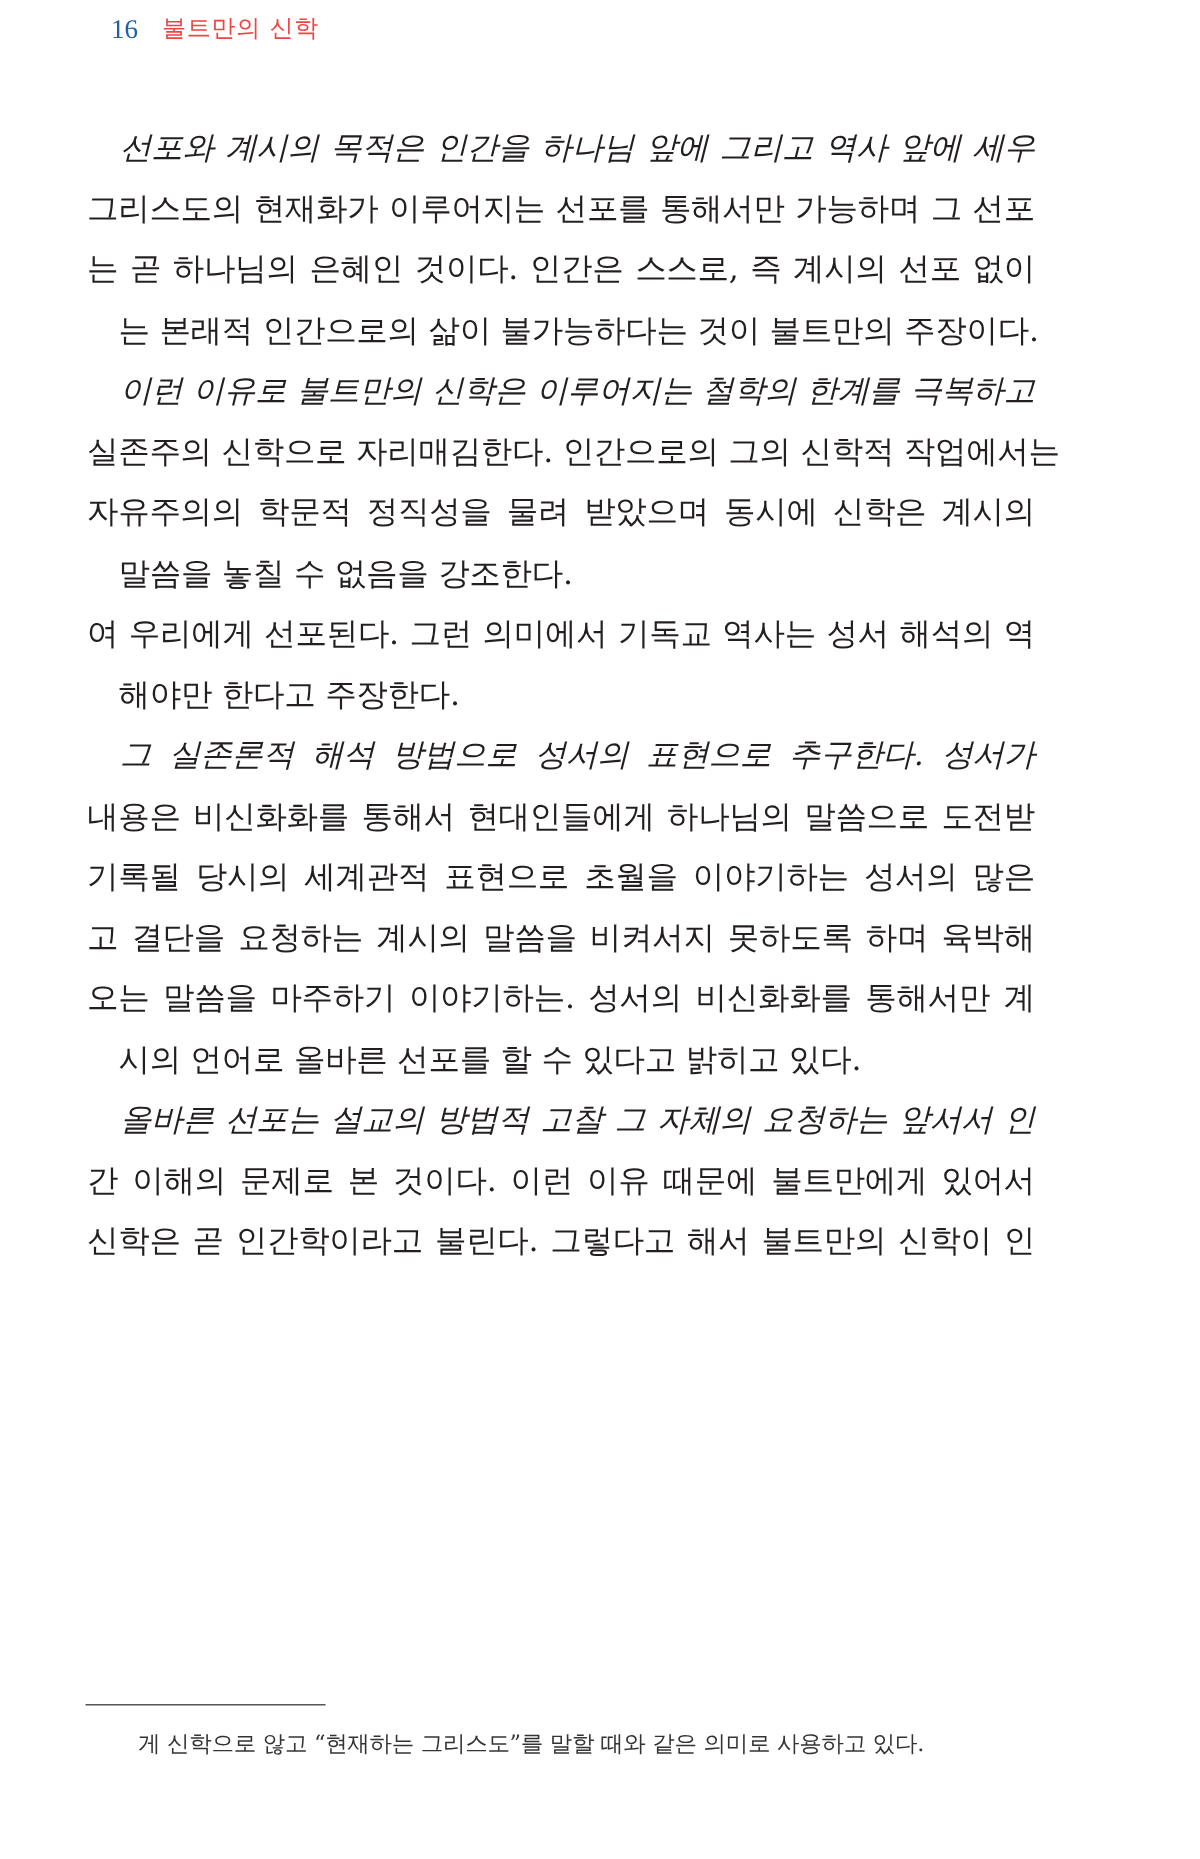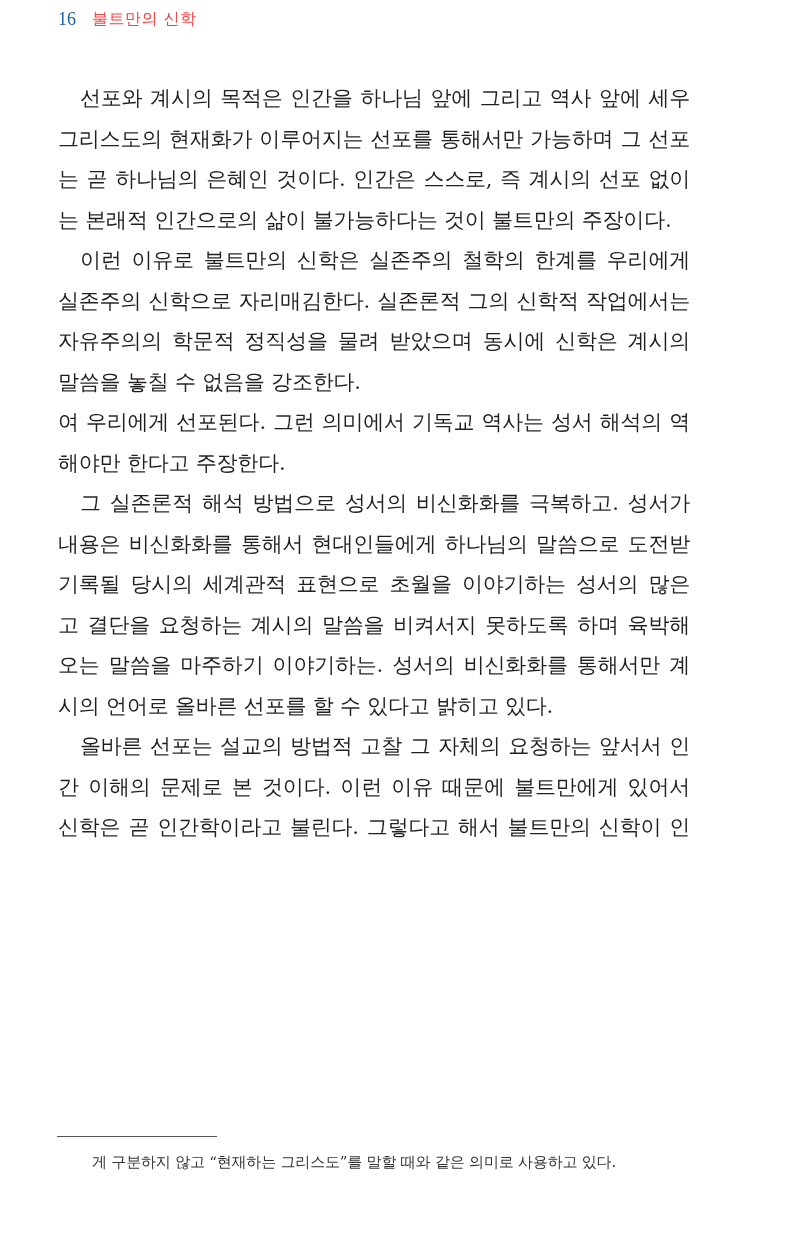--- a/index.html
+++ b/index.html
@@ -1,55 +1,55 @@
 <!DOCTYPE html>
 <html><head>
   <meta charset="utf-8">
   <style>
     html, body { margin: 0; padding: 0; background: #ffffff; }
     body { width: 800px; height: 1239px; position: relative; overflow: hidden; font-family: "DejaVu Serif", "Liberation Serif", serif; color: #231f20; }
     .header { position: absolute; left: 58px; top: 6px; height: 26px; display: flex; align-items: center; font-size: 17px; }
-    .page-num { color: #1f5fa3; font-family: "Liberation Serif", serif; font-size: 18px; width: 34px; }
+    .page-num { color: #1f5fa3; font-family: "Liberation Serif", serif; font-size: 18px; width: 34px; margin-left: 16px; }
     .running-title { color: #ef4444; font-size: 16px; letter-spacing: 0.5px; }
     .body-text { position: absolute; left: 58px; top: 78px; width: 632px; }
     .line { height: 40.5px; line-height: 40.5px; font-size: 21px; white-space: nowrap; text-align: justify; text-align-last: justify; letter-spacing: -0.2px; }
-    .line.indent { padding-left: 22px; }
-    .line.last { text-align-last: left; }
+    .line.indent { padding-left: 22px; font-style: italic; }
+    .line.last { text-align-last: left; margin-left: 21px; }
     .footnote-rule { position: absolute; left: 57px; top: 1136px; width: 160px; height: 0; border-top: 1.5px solid #555; }
     .footnote { position: absolute; left: 92px; top: 1153px; font-size: 15px; color: #333; white-space: nowrap; letter-spacing: -0.2px; }
   </style>
 </head>
 <body>
 
 <div class="header">
   <span class="page-num">16</span>
   <span class="running-title">불트만의 신학</span>
 </div>
 
 <div class="body-text">
 
   <div class="line indent">선포와 계시의 목적은 인간을 하나님 앞에 그리고 역사 앞에 세우</div>
   <div class="line">그리스도의 현재화가 이루어지는 선포를 통해서만 가능하며 그 선포</div>
   <div class="line">는 곧 하나님의 은혜인 것이다. 인간은 스스로, 즉 계시의 선포 없이</div>
   <div class="line last">는 본래적 인간으로의 삶이 불가능하다는 것이 불트만의 주장이다.</div>
 
-  <div class="line indent">이런 이유로 불트만의 신학은 실존주의 철학의 한계를 우리에게</div>
-  <div class="line">실존주의 신학으로 자리매김한다. 실존론적 그의 신학적 작업에서는</div>
+  <div class="line indent">이런 이유로 불트만의 신학은 이루어지는 철학의 한계를 극복하고</div>
+  <div class="line">실존주의 신학으로 자리매김한다. 인간으로의 그의 신학적 작업에서는</div>
   <div class="line">자유주의의 학문적 정직성을 물려 받았으며 동시에 신학은 계시의</div>
   <div class="line last">말씀을 놓칠 수 없음을 강조한다.</div>
 
   <div class="line">여 우리에게 선포된다. 그런 의미에서 기독교 역사는 성서 해석의 역</div>
   <div class="line last">해야만 한다고 주장한다.</div>
 
-  <div class="line indent">그 실존론적 해석 방법으로 성서의 비신화화를 극복하고. 성서가</div>
+  <div class="line indent">그 실존론적 해석 방법으로 성서의 표현으로 추구한다. 성서가</div>
   <div class="line">내용은 비신화화를 통해서 현대인들에게 하나님의 말씀으로 도전받</div>
   <div class="line">기록될 당시의 세계관적 표현으로 초월을 이야기하는 성서의 많은</div>
   <div class="line">고 결단을 요청하는 계시의 말씀을 비켜서지 못하도록 하며 육박해</div>
   <div class="line">오는 말씀을 마주하기 이야기하는. 성서의 비신화화를 통해서만 계</div>
   <div class="line last">시의 언어로 올바른 선포를 할 수 있다고 밝히고 있다.</div>
 
   <div class="line indent">올바른 선포는 설교의 방법적 고찰 그 자체의 요청하는 앞서서 인</div>
   <div class="line">간 이해의 문제로 본 것이다. 이런 이유 때문에 불트만에게 있어서</div>
   <div class="line">신학은 곧 인간학이라고 불린다. 그렇다고 해서 불트만의 신학이 인</div>
 </div>
 
 <div class="footnote-rule"></div>
-<div class="footnote">게 구분하지 않고 “현재하는 그리스도”를 말할 때와 같은 의미로 사용하고 있다.</div>
+<div class="footnote">게 신학으로 않고 “현재하는 그리스도”를 말할 때와 같은 의미로 사용하고 있다.</div>
 
 </body></html>

